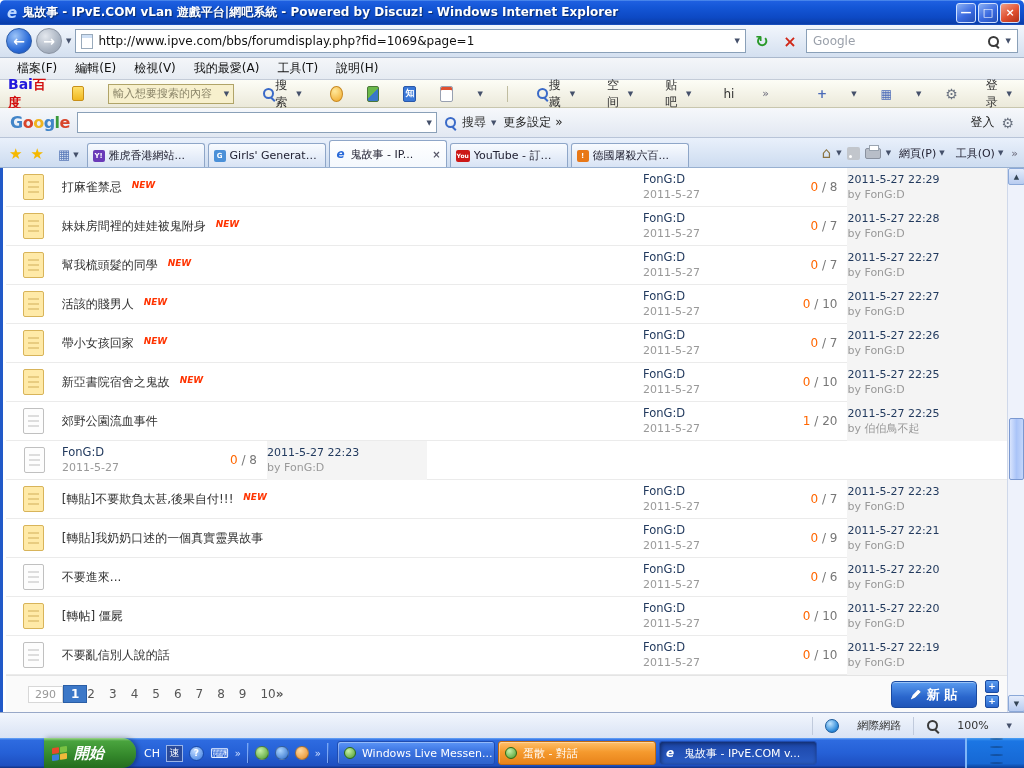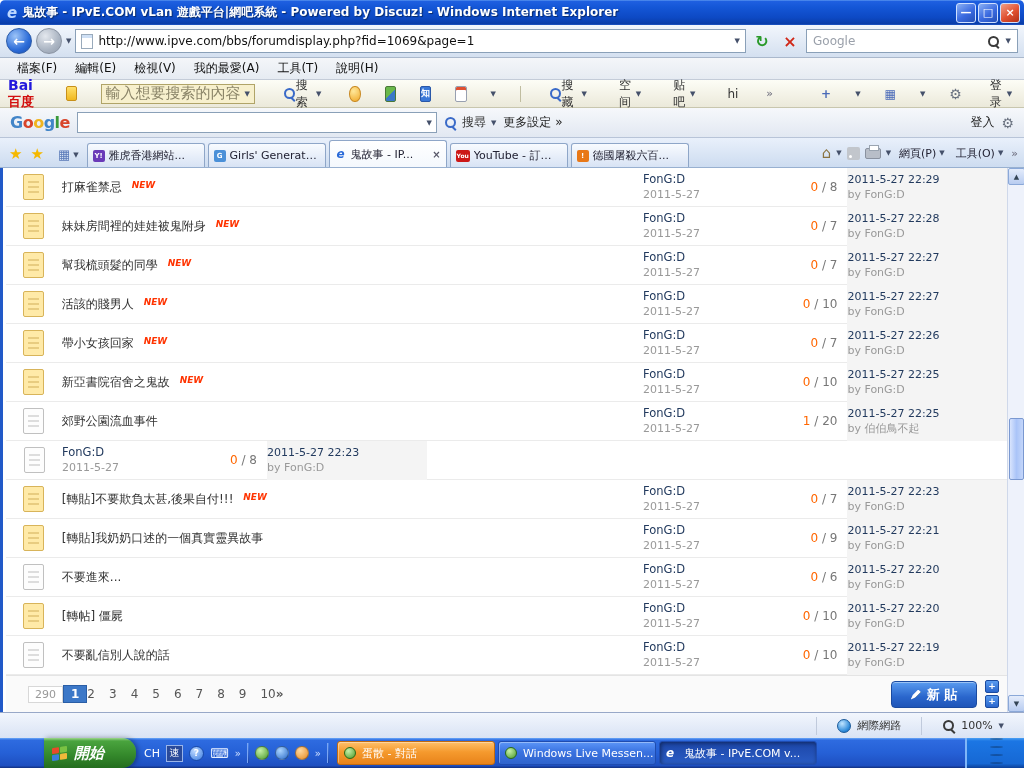--- a/index.html
+++ b/index.html
@@ -43,21 +43,21 @@
     border-bottom:1px solid #c4ccd8;display:flex;align-items:center;padding:0 8px;font-size:12px;color:#111;}
   .menuitem{padding:1px 9px;}
 
   
   .baidurow{position:absolute;top:80px;left:0;width:1024px;height:28px;background:linear-gradient(#fdfdf6,#ebe9da);
     border-bottom:1px solid #c8c6ae;display:flex;align-items:center;gap:24px;padding:0 8px;font-size:12px;color:#333;}
   .bd-lat{color:#2319dc;font-weight:bold;font-size:14px;}
   .bd-cjk{color:#d20f0f;font-weight:bold;font-size:13px;}
   .bd-app{width:15px;height:15px;background:linear-gradient(#ffe06a,#f0b820);border:1px solid #c89018;border-radius:2px;}
   .bd-input{width:158px;height:20px;background:#f7f0cd;border:1px solid #b0a468;display:flex;align-items:center;padding:0 4px;gap:4px;}
-  .bd-input span:first-child{flex:1;color:#8a8468;font-size:15px;white-space:nowrap;overflow:hidden;}
+  .bd-input span:first-child{flex:1;color:#8a8468;font-size:11px;white-space:nowrap;overflow:hidden;}
   .bd-btn{display:flex;align-items:center;gap:4px;padding:2px 4px;color:#333;}
   .bd-ico{width:16px;height:16px;border-radius:2px;display:flex;align-items:center;justify-content:center;font-size:9px;color:#fff;}
   .bd-ico.face{background:radial-gradient(circle at 35% 30%,#ffe89a,#f0a828);border:1px solid #c88820;border-radius:50%;}
   .bd-ico.img{background:linear-gradient(135deg,#6ab84a 50%,#3a78c8 50%);border:1px solid #4a7838;}
   .bd-ico.zhidao{background:#3a78d8;border:1px solid #2a58a8;font-weight:bold;}
   .bd-ico.cal{background:#fff;border:1px solid #98a0b0;box-shadow:inset 0 3px 0 #e05030;}
   .vsep{width:1px;height:16px;background:#c0bda0;}
   .chev{color:#667;font-size:11px;}
   .spacer{flex:1;}
   .bd-right-ico{color:#4a6ab8;font-size:12px;font-weight:bold;}
@@ -140,21 +140,21 @@
   .scrollbar{position:absolute;right:0;top:0;width:17px;height:544px;background:#eef2fb;border-left:1px solid #cfd8ea;}
   .sb-arrow{position:absolute;left:0;width:17px;height:17px;background:linear-gradient(#e4ecfb,#b8ccf0);border:1px solid #8aa8d8;border-radius:2px;
     display:flex;align-items:center;justify-content:center;font-size:7px;color:#345;}
   .sb-up{top:0;} .sb-down{bottom:0;}
   .sb-thumb{position:absolute;left:1px;top:250px;width:15px;height:62px;border-radius:2px;border:1px solid #7a98d0;
     background:linear-gradient(90deg,#d8e4fd,#aac4f8 50%,#c4d6fa);}
 
   
   .statusbar{position:absolute;top:712px;left:0;width:1024px;height:26px;background:linear-gradient(#f2f6fd,#d9e3f4);
     border-top:1px solid #98a8c8;display:flex;align-items:center;font-size:11px;color:#333;}
-  .sb-cell{display:flex;align-items:center;gap:6px;padding:0 20px;border-left:1px solid #c0cadc;height:18px;}
+  .sb-cell{display:flex;align-items:center;gap:18px;padding:0 12px;border-left:1px solid #c0cadc;height:18px;}
   .globe{width:14px;height:14px;border-radius:50%;border:1px solid #1a5a9a;
     background:radial-gradient(circle at 35% 30%,#bfe4ff,#2a88d8 70%,#1a5aa8);}
 
   
   .taskbar{position:absolute;top:738px;left:0;width:1024px;height:30px;display:flex;align-items:stretch;
     background:linear-gradient(180deg,#6aa8f8 0%,#2e6be0 7%,#2560d6 50%,#1e4fc0 92%,#12307f 100%);}
   .startbtn{flex:0 0 92px;background:linear-gradient(180deg,#9ed88e 0%,#4aa43e 10%,#358a2c 55%,#246d1e 100%);
     border-radius:0 14px 14px 0;display:flex;align-items:center;gap:7px;padding:0 12px 0 8px;color:#fff;
     font-style:italic;font-weight:bold;font-size:15px;text-shadow:1px 1px 2px #14401а, 1px 1px 2px #144018;box-shadow:2px 0 5px rgba(0,0,0,.35);margin-left:44px;}
   .startflag{display:grid;grid-template-columns:7px 7px;grid-template-rows:6px 6px;gap:1px;transform:skewY(-8deg);}
@@ -709,27 +709,27 @@
       <span class="kbd-ico">⌨</span>
       <span class="ql-chev">»</span>
       <span class="ql-sep"></span>
       <span class="ql-dot g"></span>
       <span class="ql-dot b"></span>
       <span class="ql-dot o"></span>
       <span class="ql-chev">»</span>
       <span class="ql-sep"></span>
     </span>
     <span class="tasks">
+      <span class="taskbtn">
+        <span class="msn-ico"></span>
+        <span>Windows Live Messen...</span>
+      </span>
       <span class="taskbtn alert">
         <span class="msn-ico"></span>
         <span>蛋散 - 對話</span>
-      </span>
-      <span class="taskbtn">
-        <span class="msn-ico"></span>
-        <span>Windows Live Messen...</span>
       </span>
       <span class="taskbtn active">
         <span class="ie-small">e</span>
         <span>鬼故事 - IPvE.COM v...</span>
       </span>
     </span>
     <span class="tray">
       <span class="tray-ico blue"></span>
       <span class="tray-ico yellow"></span>
       <span class="tray-ico msn"></span>

